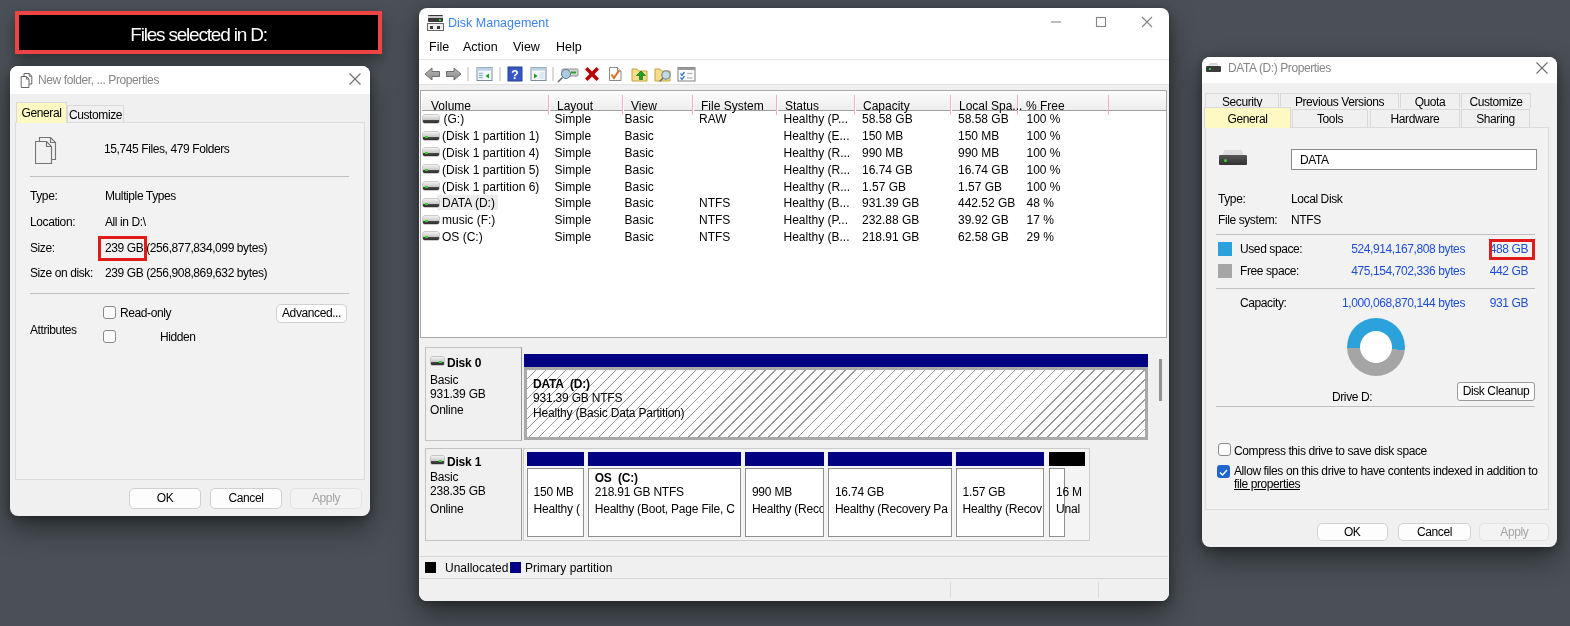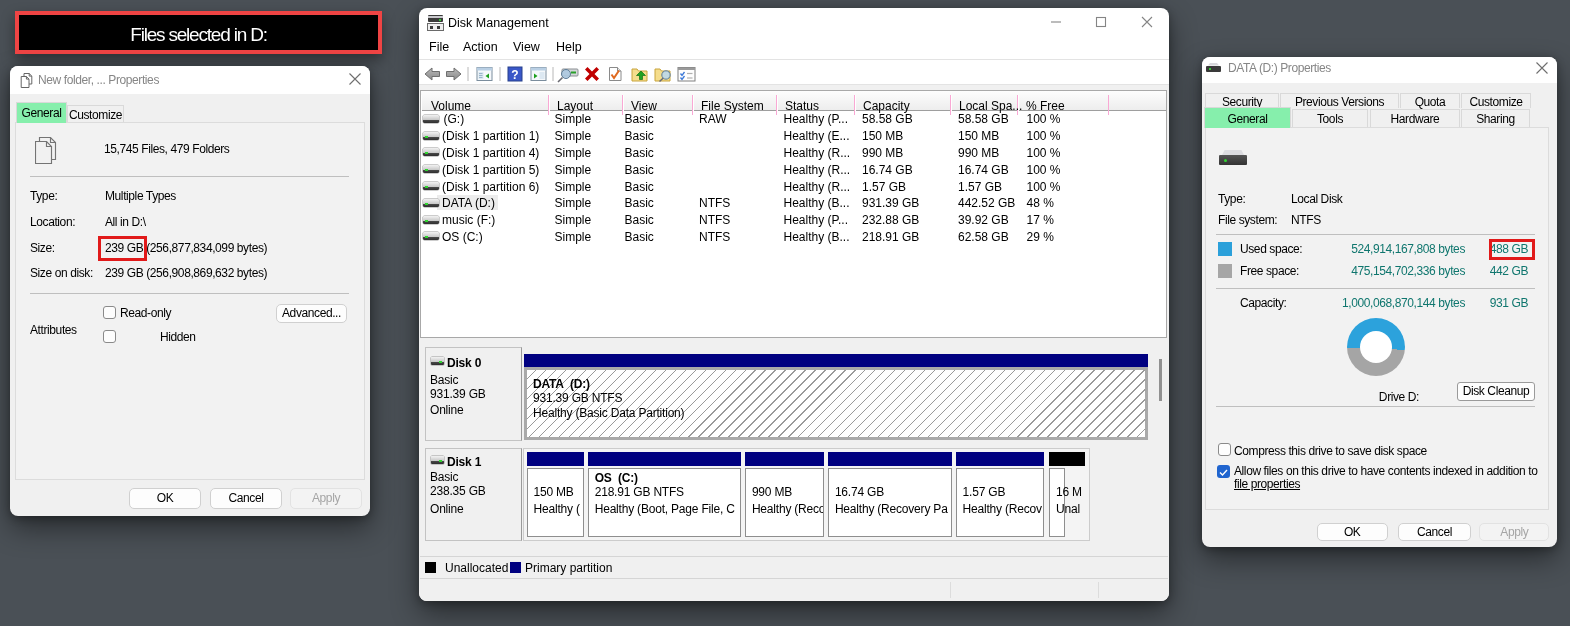--- a/index.html
+++ b/index.html
@@ -4,30 +4,30 @@
 <style>
 * { margin:0; padding:0; box-sizing:border-box; }
 html,body { width:1570px; height:626px; overflow:hidden; }
 body { background:#4a5056; font-family:"Liberation Sans", sans-serif; position:relative; }
 .abs { position:absolute; }
 .txt { position:absolute; font-size:12px; color:#000; white-space:nowrap; line-height:1; }
 .gray { color:#868686; }
 .win { position:absolute; background:#f0f0f0; border-radius:8px; box-shadow:0 12px 28px rgba(0,0,0,.45), 0 2px 8px rgba(0,0,0,.3); }
 .tbar { position:absolute; left:0; top:0; right:0; height:28px; background:#fff; border-radius:8px 8px 0 0; }
 .tab { position:absolute; background:#f0f0f0; border:1px solid #d9d9d9; border-bottom:none; font-size:12px; color:#000; text-align:center; }
-.tabsel { background:#86efac; z-index:3; }
+.tabsel { background:#fef9c3; z-index:3; }
 .pane { position:absolute; border:1px solid #dcdcdc; background:#f2f2f2; }
 .btn { position:absolute; background:#fdfdfd; border:1px solid #d0d0d0; border-radius:5px; font-size:12px; color:#000; text-align:center; font-family:"Liberation Sans", sans-serif; }
 .btn.dis { background:#f3f3f3; border-color:#e2e2e2; color:#a5a5a5; }
 .cb { position:absolute; width:13px; height:13px; border:1px solid #8a8a8a; border-radius:3px; background:#fdfdfd; }
 .hr { position:absolute; height:1px; background:#bfbfbf; }
 .redbox { position:absolute; border:3px solid #e11a1a; }
 .b { font-weight:bold; }
 #d1 .txt, #d2 .txt, #d1 .tab, #d2 .tab, #d1 .btn, #d2 .btn { letter-spacing:-0.4px; }
-.rr { position:absolute; font-size:12px; color:#0f766e; white-space:nowrap; line-height:1; letter-spacing:-0.4px; }
+.rr { position:absolute; font-size:12px; color:#1d4ed8; white-space:nowrap; line-height:1; letter-spacing:-0.4px; }
 .hc { position:absolute; top:4px; height:20px; border-right:1px solid #f9a8d4; box-shadow:inset 1px 0 0 #fff; }
 .hc span { position:absolute; left:8px; top:3.5px; font-size:12px; white-space:nowrap; }
 .lr { position:absolute; left:0; width:745px; height:17px; }
 .lr .ic { position:absolute; left:2px; top:5px; width:16px; height:8px; background:linear-gradient(180deg,#f2f2f2 0%,#c9c9c9 58%,#4a4a4a 62%,#2e2e2e 100%); border-radius:1.5px; box-shadow:0 0 0 0.5px #9a9a9a; }
 .lr .ic i { position:absolute; left:2px; bottom:2px; width:2.5px; height:2px; background:#2fd42f; }
 .lr span { position:absolute; top:2.5px; font-size:12px; white-space:nowrap; }
 .n{left:21px}.l{left:133.5px}.t{left:203.5px}.f{left:278px}.s{left:362.5px}.cp{left:441px}.fr{left:537px}.pf{left:605.5px}
 .dlab { position:absolute; font-size:12px; white-space:nowrap; letter-spacing:-0.2px; }
 .pbox { position:absolute; background:#fff; border:1px solid #8e8e8e; }
 .pbox div.ptxt { position:absolute; font-size:12px; white-space:nowrap; overflow:hidden; letter-spacing:-0.2px; }
@@ -93,21 +93,21 @@
 <div class="win" id="dm" style="left:419px; top:8px; width:750px; height:593px; background:#fff;">
 
   <div class="abs" style="left:8px; top:7px; width:17px; height:16px;">
     <div class="abs" style="left:1px; top:0; width:15px; height:7px; background:#3a3a3a; border-radius:1px;"></div>
     <div class="abs" style="left:1px; top:0.5px; width:15px; height:2.5px; background:#c8c8cc;"></div>
     <div class="abs" style="left:12px; top:3.5px; width:2px; height:2px; background:#35c835;"></div>
     <div class="abs" style="left:0px; top:8px; width:17px; height:8px; background:#efefef; border:1px solid #6a6a6a;"></div>
     <div class="abs" style="left:3px; top:11px; width:3px; height:3px; background:#3a3a3a;"></div>
     <div class="abs" style="left:10px; top:11px; width:3px; height:3px; background:#3a3a3a;"></div>
   </div>
-  <div class="txt" style="left:29px; top:9px; font-size:12.5px; color:#000000;">Disk Management</div>
+  <div class="txt" style="left:29px; top:9px; font-size:12.5px; color:#3b82f6;">Disk Management</div>
   <svg class="abs" style="left:631px; top:8px;" width="12" height="12" viewBox="0 0 12 12">
       <path d="M1 6 h10" stroke="#858585" stroke-width="1.1"></path>
     </svg>
   <svg class="abs" style="left:676px; top:8px;" width="12" height="12" viewBox="0 0 12 12">
       <rect x="1.5" y="1.5" width="9" height="9" fill="none" stroke="#858585" stroke-width="1.1"></rect>
     </svg>
   <svg class="abs" style="left:722px; top:8px;" width="12" height="12" viewBox="0 0 12 12">
       <path d="M1 1 L11 11 M11 1 L1 11" stroke="#858585" stroke-width="1.1"></path>
     </svg>
 
@@ -393,20 +393,23 @@
   <div class="tab" style="left:90px; top:52px; width:76px; height:18px; line-height:19px;">Tools</div>
   <div class="tab" style="left:168px; top:52px; width:90px; height:18px; line-height:19px;">Hardware</div>
   <div class="tab" style="left:259px; top:52px; width:69px; height:18px; line-height:19px;">Sharing</div>
   <div class="pane" style="left:3px; top:70px; width:344px; height:383px;"></div>
 
   <div class="abs" style="left:17px; top:93px; width:28px; height:15px;">
     <div style="position:absolute; left:3px; top:0; width:22px; height:5px; background:#dcdce0; clip-path:polygon(12% 0, 88% 0, 100% 100%, 0 100%);"></div>
     <div style="position:absolute; left:0; top:5px; width:28px; height:10px; background:linear-gradient(180deg,#555 0%,#333 100%); border-radius:1px;"></div>
     <div style="position:absolute; left:5px; top:9px; width:3px; height:3px; background:#2fd42f; border-radius:50%;"></div>
   </div>
+  <div class="abs" style="left:89px; top:92px; width:246px; height:21px; background:#fff; border:1px solid #8a8a8a;">
+    <div class="txt" style="left:8px; top:4px;">DATA</div>
+  </div>
 
   <div class="txt" style="left:16px; top:136px;">Type:</div>
   <div class="txt" style="left:89px; top:136px;">Local Disk</div>
   <div class="txt" style="left:16px; top:157px;">File system:</div>
   <div class="txt" style="left:89px; top:157px;">NTFS</div>
 
   <div class="hr" style="left:14px; top:176.5px; width:319px;"></div>
 
   <div class="abs" style="left:16px; top:184.5px; width:14px; height:14px; background:#2ba0da;"></div>
   <div class="txt" style="left:38px; top:186px;">Used space:</div>
@@ -421,21 +424,21 @@
 
   <div class="hr" style="left:14px; top:231px; width:319px;"></div>
 
   <div class="txt" style="left:38px; top:240px;">Capacity:</div>
   <div class="rr" style="right:92px; top:240px;">1,000,068,870,144 bytes</div>
   <div class="rr" style="right:29px; top:240px;">931 GB</div>
 
   <div class="abs" style="left:144.5px; top:260.5px; width:58px; height:58px; border-radius:50%; background:conic-gradient(from 268deg, #2ca2dc 0 52.4%, #a5a5a5 52.4% 100%);">
     <div class="abs" style="left:13px; top:13px; width:32px; height:32px; border-radius:50%; background:#fff;"></div>
   </div>
-  <div class="txt" style="left:130px; top:334px; width:87px; text-align:right;">Drive D:</div>
+  <div class="txt" style="left:130px; top:334px; width:87px; text-align:left;">Drive D:</div>
   <div class="btn" style="left:255px; top:325px; width:78px; height:19px; line-height:17px; border-radius:3px; border-color:#9a9a9a;">Disk Cleanup</div>
 
   <div class="hr" style="left:14px; top:349px; width:319px;"></div>
 
   <div class="cb" style="left:15.5px; top:386px;"></div>
   <div class="txt" style="left:32px; top:388px;">Compress this drive to save disk space</div>
   <div class="abs" style="left:15px; top:408px; width:13px; height:13px; border-radius:3px; background:#2065cf;">
     <svg width="13" height="13" viewBox="0 0 13 13">
         <path d="M3 6.5 L5.5 9 L10 4" fill="none" stroke="#fff" stroke-width="1.4"></path>
       </svg>

